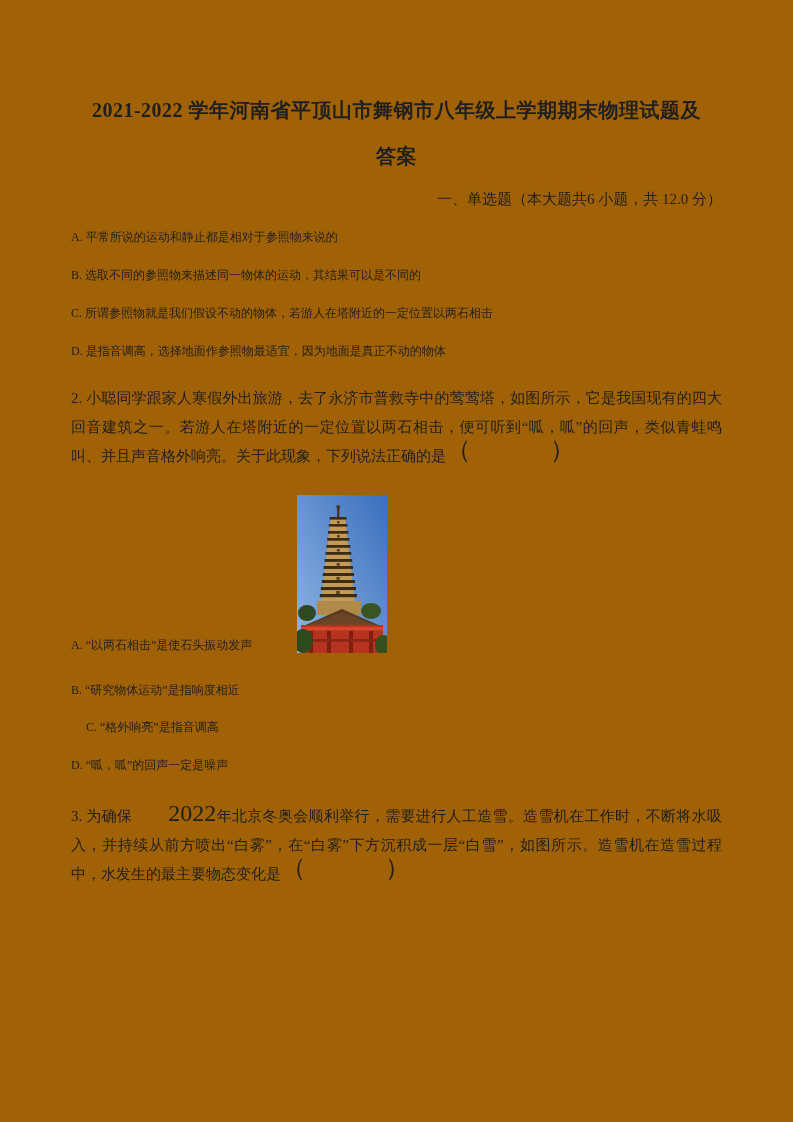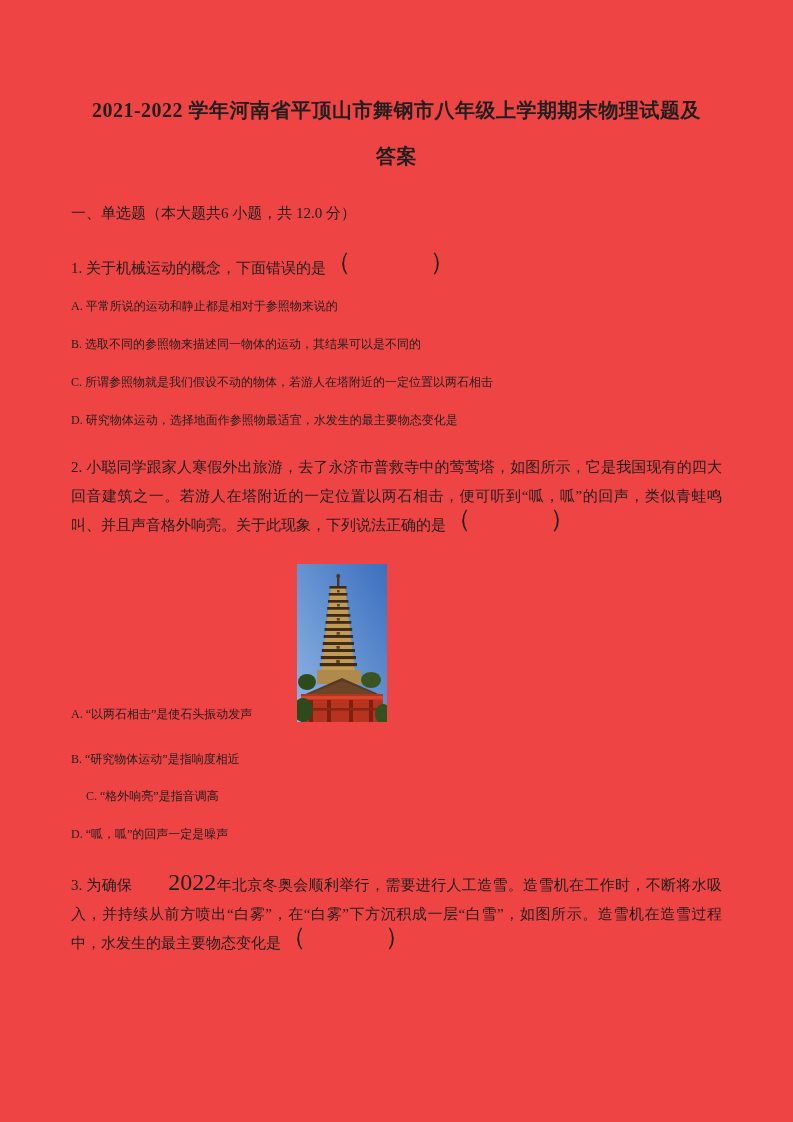--- a/index.html
+++ b/index.html
@@ -1,33 +1,33 @@
 <!DOCTYPE html>
 <html><head>
 <meta charset="utf-8">
 <style>
   * { margin:0; padding:0; box-sizing:border-box; }
   html,body { background:#ffffff; }
   .page {
     position:relative;
     width:793px; height:1122px;
-    background:#ef4444;
+    background:#a16207;
     color:#1f1f1f;
     font-family:"Liberation Serif","DejaVu Serif",serif;
     overflow:hidden;
   }
   .content { padding:0 71px; }
   .title-line {
     font-size:20px; line-height:30px;
     font-weight:bold; text-align:center;
     letter-spacing:0.5px;
   }
   .title-line.first { padding-top:95px; }
   .title-line.second { margin-top:16px; }
-  .section-head { font-size:15px; line-height:21px; margin-top:32px; }
+  .section-head { font-size:15px; line-height:21px; margin-top:18px;text-align:right; }
   .para { font-size:15px; text-align:justify; }
   .stem { line-height:21px; margin-top:30px; }
   .opt  { font-size:12px; line-height:21px; margin-top:17px; }
   .q-body { line-height:29px; }
   .q2-body { margin-top:22px; }
   .q3-body { margin-top:23px; }
   .bigparen {
     font-size:25px; line-height:21px;
     position:relative; top:-3px;
     letter-spacing:1px;
@@ -48,25 +48,24 @@
 <body>
 
 <div class="page">
   <div class="content">
 
     <div class="title-line first">2021-2022 学年河南省平顶山市舞钢市八年级上学期期末物理试题及</div>
     <div class="title-line second">答案</div>
 
     <div class="section-head">一、单选题（本大题共6 小题，共 12.0 分）</div>
 
-    <p class="para stem"><span>1. 关于机械运动的概念，下面错误的是</span><span class="bigparen">（　　　）</span></p>
     <p class="para opt">A. 平常所说的运动和静止都是相对于参照物来说的</p>
     <p class="para opt">B. 选取不同的参照物来描述同一物体的运动，其结果可以是不同的</p>
     <p class="para opt">C. 所谓参照物就是我们假设不动的物体，若游人在塔附近的一定位置以两石相击</p>
-    <p class="para opt">D. 研究物体运动，选择地面作参照物最适宜，水发生的最主要物态变化是</p>
+    <p class="para opt">D. 是指音调高，选择地面作参照物最适宜，因为地面是真正不动的物体</p>
 
     <p class="para q-body q2-body"><span>2. 小聪同学跟家人寒假外出旅游，去了永济市普救寺中的莺莺塔，如图所示，它是我国现有的四大回音建筑之一。若游人在塔附近的一定位置以两石相击，便可听到“呱，呱”的回声，类似青蛙鸣叫、并且声音格外响亮。关于此现象，下列说法正确的是</span><span class="bigparen">（　　　）</span></p>
 
     <div class="figure-wrap">
       <svg viewBox="0 0 90 158">
         <defs>
           <linearGradient id="sky" x1="0" y1="1" x2="1" y2="0">
             <stop offset="0" stop-color="#8fb6e4"></stop>
             <stop offset="1" stop-color="#3b6fbe"></stop>
           </linearGradient>

